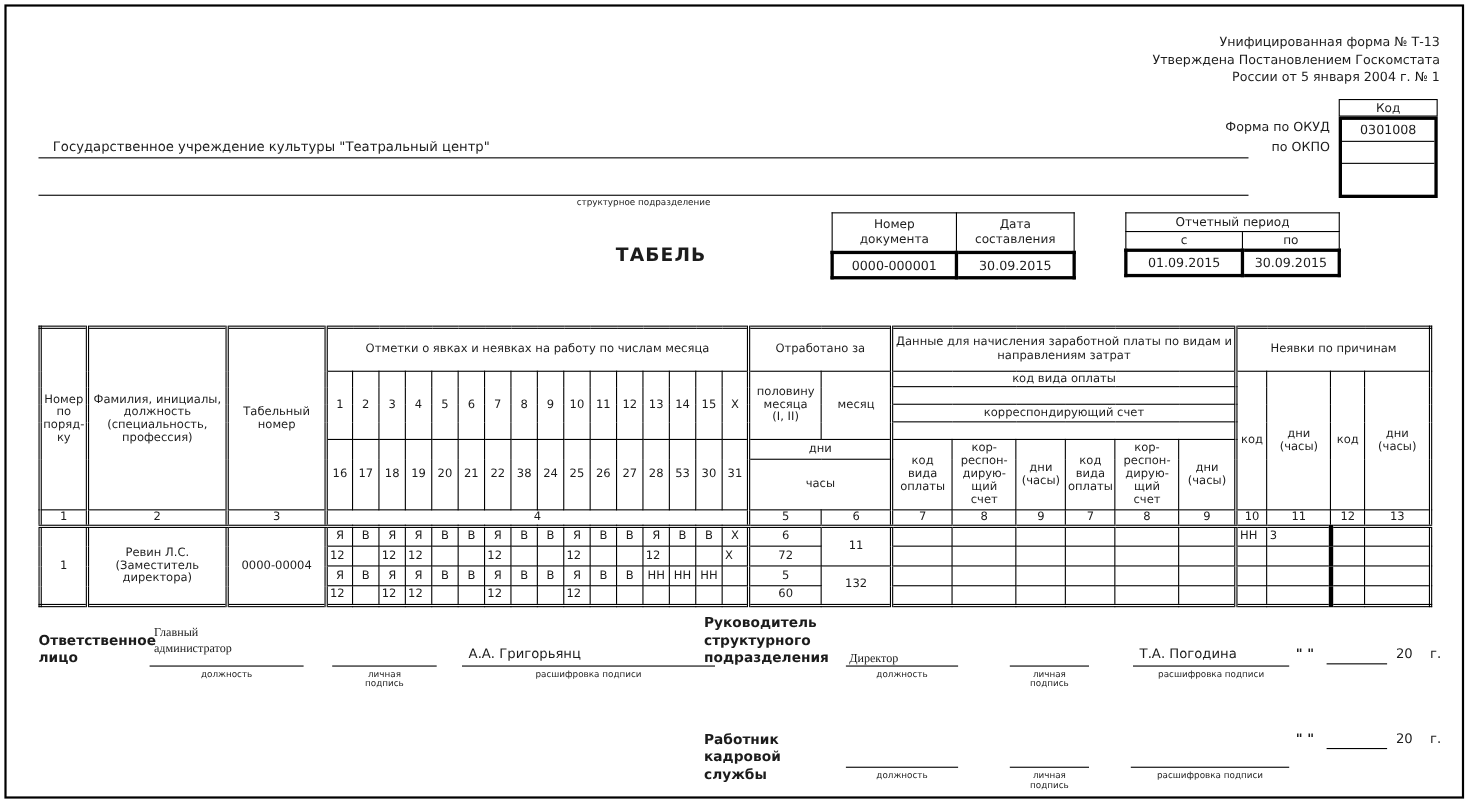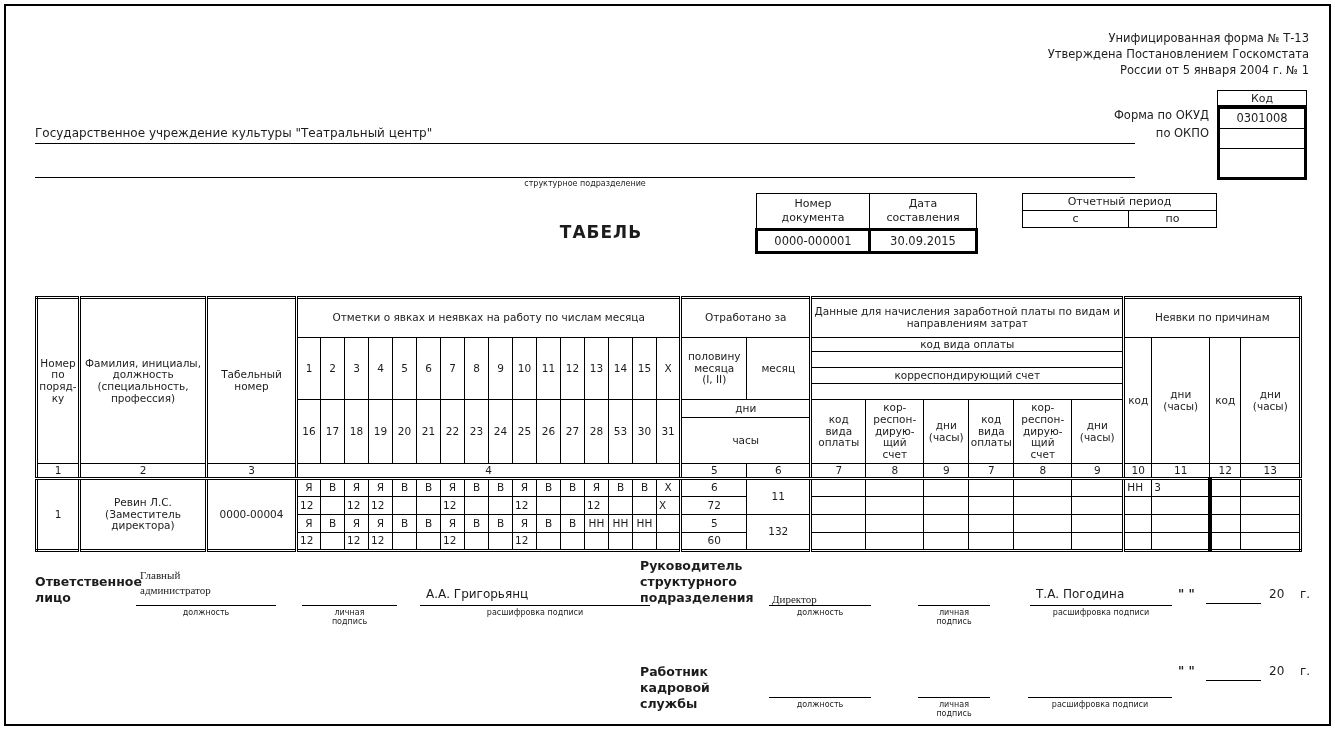--- a/index.html
+++ b/index.html
@@ -7,21 +7,21 @@
   .page{position:absolute;left:4px;top:4px;right:4px;bottom:4px;border:2px solid #000;}
   .pre{white-space:pre-line;}
   .abs{position:absolute;}
   .top{position:relative;height:290px;}
   .form-ref{position:absolute;right:20px;top:24px;text-align:right;font-size:11.5px;line-height:16px;}
   .code-head{position:absolute;left:1211px;top:84px;width:90px;height:16px;border:1px solid #000;text-align:center;font-size:11px;line-height:16px;box-sizing:border-box;}
   .code-box{position:absolute;left:1211px;top:100px;width:90px;height:74px;border:3px solid #000;box-sizing:border-box;}
   .code-row{height:19px;border-bottom:1px solid #000;text-align:center;font-size:11.5px;line-height:19px;}
   .okud-label{position:absolute;right:120px;top:102px;font-size:11.5px;margin-left:14px;}
   .okpo-label{position:absolute;right:120px;top:120px;font-size:11.5px;}
-  .org-name{position:absolute;left:29px;top:120px;font-size:12px;}
+  .org-name{position:absolute;left:42px;top:120px;font-size:12px;}
   .rule{position:absolute;border-bottom:1px solid #000;height:0;}
   .cap{font-size:8px;color:#1c1c1c;text-align:center;}
   .title1{position:absolute;left:395px;width:400px;top:216px;text-align:center;font-size:17px;font-weight:bold;letter-spacing:1px;}
   .title2{position:absolute;left:395px;width:400px;top:242px;text-align:center;font-size:16px;font-weight:bold;white-space:pre;}
   .mini{border-collapse:collapse;table-layout:fixed;position:absolute;}
   .mini td{border:1px solid #000;text-align:center;font-size:11px;line-height:1.25;padding:0;white-space:pre-line;box-sizing:border-box;}
   .mini td.val{border:3px solid #000;font-size:11.5px;}
   .main{border-collapse:collapse;table-layout:fixed;width:1264px;margin-left:29px;}
   .main td{border:1px solid #000;padding:0;text-align:center;vertical-align:middle;font-size:10.5px;line-height:1.12;overflow:hidden;box-sizing:border-box;}
   .dl{border-left:3px double #000 !important;}
@@ -87,20 +87,24 @@
           <col style="width:106px">
           <col style="width:88px">
         </colgroup>
       <tbody>
           <tr style="height:17px;">
         <td colspan="2">Отчетный период</td>
       </tr>
       <tr style="height:17px;">
         <td>с</td>
         <td>по</td>
+      </tr>
+      <tr style="height:23px;">
+        <td class="val">01.09.2015</td>
+        <td class="val">30.09.2015</td>
       </tr>
     </tbody>
       </table>
   </div>
 
   <table class="main" style="border:3px double #000;">
     <colgroup>
       <col style="width:43px">
         <col style="width:127px">
         <col style="width:90px">
@@ -175,21 +179,21 @@
           <td colspan="6" class="dl"></td>
         </tr>
     <tr style="height:18px;">
       <td rowspan="2" class="dl">16</td>
       <td rowspan="2">17</td>
       <td rowspan="2">18</td>
       <td rowspan="2">19</td>
       <td rowspan="2">20</td>
       <td rowspan="2">21</td>
       <td rowspan="2">22</td>
-      <td rowspan="2">23</td>
+      <td rowspan="2">38</td>
       <td rowspan="2">24</td>
       <td rowspan="2">25</td>
       <td rowspan="2">26</td>
       <td rowspan="2">27</td>
       <td rowspan="2">28</td>
       <td rowspan="2">53</td>
       <td rowspan="2">30</td>
       <td rowspan="2">31</td>
       <td colspan="2" class="dl">дни</td>
       <td rowspan="2" class="dl pre">код

